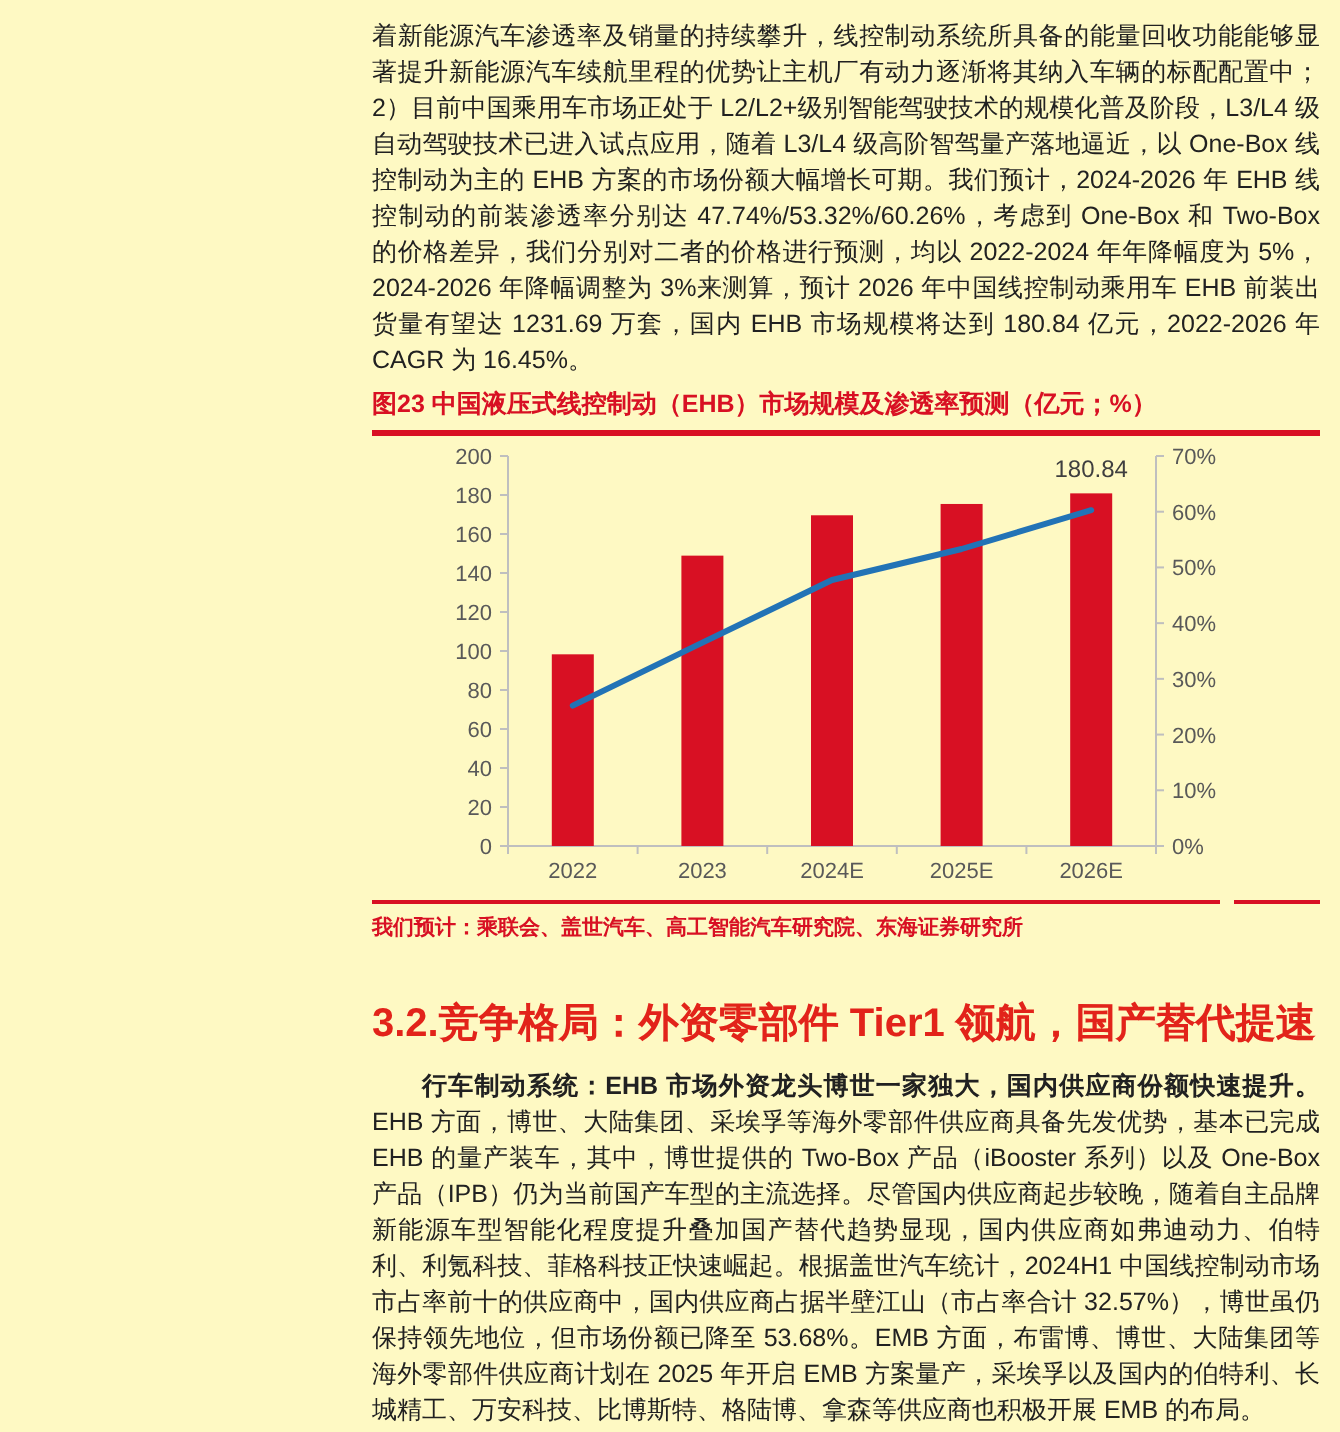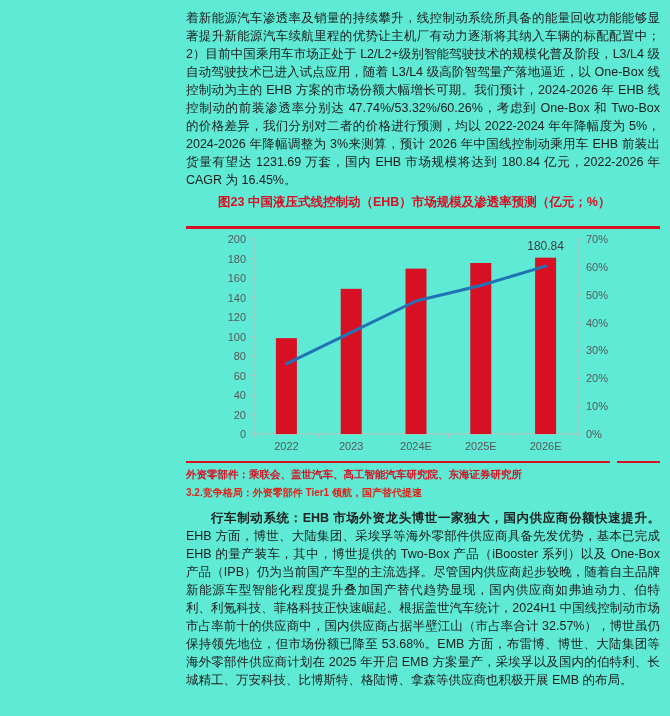--- a/index.html
+++ b/index.html
@@ -6,44 +6,44 @@
     --accent:#d81023;
     --heading-red:#e2231a;
     --line-blue:#2273b6;
     --axis:#bfbfbf;
     --tick:#595959;
     --text:#212121;
   }
   *{margin:0;padding:0;box-sizing:border-box;}
   html,body{width:670px;height:716px;background:#ffffff;overflow:hidden;
     font-family:"Liberation Sans","DejaVu Sans",sans-serif;}
-  .page{position:relative;width:670px;height:716px;background:#5eead4;}
+  .page{position:relative;width:670px;height:716px;background:#fef9c3;}
   .content{position:absolute;left:186px;top:0;width:474px;}
   .body-text{margin-top:9px;font-size:12.5px;line-height:18px;color:var(--text);
     text-align:justify;}
   .indent{text-indent:2em;}
   .fig-title{margin-top:5px;font-size:12.5px;font-weight:bold;color:var(--accent);
-    padding-bottom:15px;margin-left:32px;}
+    padding-bottom:4px;}
   .fig-title-rule{height:2.5px;background:var(--accent);}
   .chart-svg{display:block;margin-top:2px;}
   .tick{font-size:11px;fill:var(--tick);font-family:"Liberation Sans","DejaVu Sans",sans-serif;}
   .datalabel{font-size:12px;fill:#3f3f3f;font-family:"Liberation Sans","DejaVu Sans",sans-serif;}
   .legend{display:flex;flex-direction:column;align-items:flex-start;margin-left:118px;margin-top:1px;}
   .legend-row{display:flex;align-items:center;height:19px;}
   .swatch{display:inline-block;width:23px;margin-right:5px;}
   .swatch-bar{height:7px;}
   .swatch-line{height:4px;border-radius:2px;}
   .legend-label{font-size:11.5px;color:#404040;}
   .fig-bottom-rule{margin-top:4px;display:flex;}
   .rule-seg{height:2.5px;background:var(--accent);}
   .rule-left{width:424px;}
   .rule-gap{width:7px;}
   .rule-right{width:43px;}
   .source{margin-top:5px;font-size:10.5px;font-weight:bold;color:var(--accent);}
-  .section-heading{margin-top:4px;font-size:10px;font-weight:bold;color:var(--heading-red);}
+  .section-heading{margin-top:27px;font-size:20px;font-weight:bold;color:var(--heading-red);}
 </style>
 </head>
 <body>
 
 <div class="page">
   <div class="content">
 
     <p class="body-text">着新能源汽车渗透率及销量的持续攀升，线控制动系统所具备的能量回收功能能够显著提升新能源汽车续航里程的优势让主机厂有动力逐渐将其纳入车辆的标配配置中；2）目前中国乘用车市场正处于 L2/L2+级别智能驾驶技术的规模化普及阶段，L3/L4 级自动驾驶技术已进入试点应用，随着 L3/L4 级高阶智驾量产落地逼近，以 One-Box 线控制动为主的 EHB 方案的市场份额大幅增长可期。我们预计，2024-2026 年 EHB 线控制动的前装渗透率分别达 47.74%/53.32%/60.26%，考虑到 One-Box 和 Two-Box 的价格差异，我们分别对二者的价格进行预测，均以 2022-2024 年年降幅度为 5%，2024-2026 年降幅调整为 3%来测算，预计 2026 年中国线控制动乘用车 EHB 前装出货量有望达 1231.69 万套，国内 EHB 市场规模将达到 180.84 亿元，2022-2026 年 CAGR 为 16.45%。</p>
 
     <div class="figure">
@@ -112,21 +112,21 @@
           <text x="359.59999999999997" y="18.68100000000001" text-anchor="middle" class="datalabel">180.84</text>
         </svg>
 
 
       <div class="fig-bottom-rule">
         <span class="rule-seg rule-left"></span>
         <span class="rule-gap"></span>
         <span class="rule-seg rule-right"></span>
       </div>
 
-      <div class="source">外资零部件：乘联会、盖世汽车、高工智能汽车研究院、东海证券研究所</div>
+      <div class="source">我们预计：乘联会、盖世汽车、高工智能汽车研究院、东海证券研究所</div>
     </div>
 
     <h2 class="section-heading">3.2.竞争格局：外资零部件 Tier1 领航，国产替代提速</h2>
 
     <p class="body-text indent"><b>行车制动系统：EHB 市场外资龙头博世一家独大，国内供应商份额快速提升。</b><span>EHB 方面，博世、大陆集团、采埃孚等海外零部件供应商具备先发优势，基本已完成 EHB 的量产装车，其中，博世提供的 Two-Box 产品（iBooster 系列）以及 One-Box 产品（IPB）仍为当前国产车型的主流选择。尽管国内供应商起步较晚，随着自主品牌新能源车型智能化程度提升叠加国产替代趋势显现，国内供应商如弗迪动力、伯特利、利氪科技、菲格科技正快速崛起。根据盖世汽车统计，2024H1 中国线控制动市场市占率前十的供应商中，国内供应商占据半壁江山（市占率合计 32.57%），博世虽仍保持领先地位，但市场份额已降至 53.68%。EMB 方面，布雷博、博世、大陆集团等海外零部件供应商计划在 2025 年开启 EMB 方案量产，采埃孚以及国内的伯特利、长城精工、万安科技、比博斯特、格陆博、拿森等供应商也积极开展 EMB 的布局。</span></p>
 
   </div>
 </div>
 
 </body></html>

